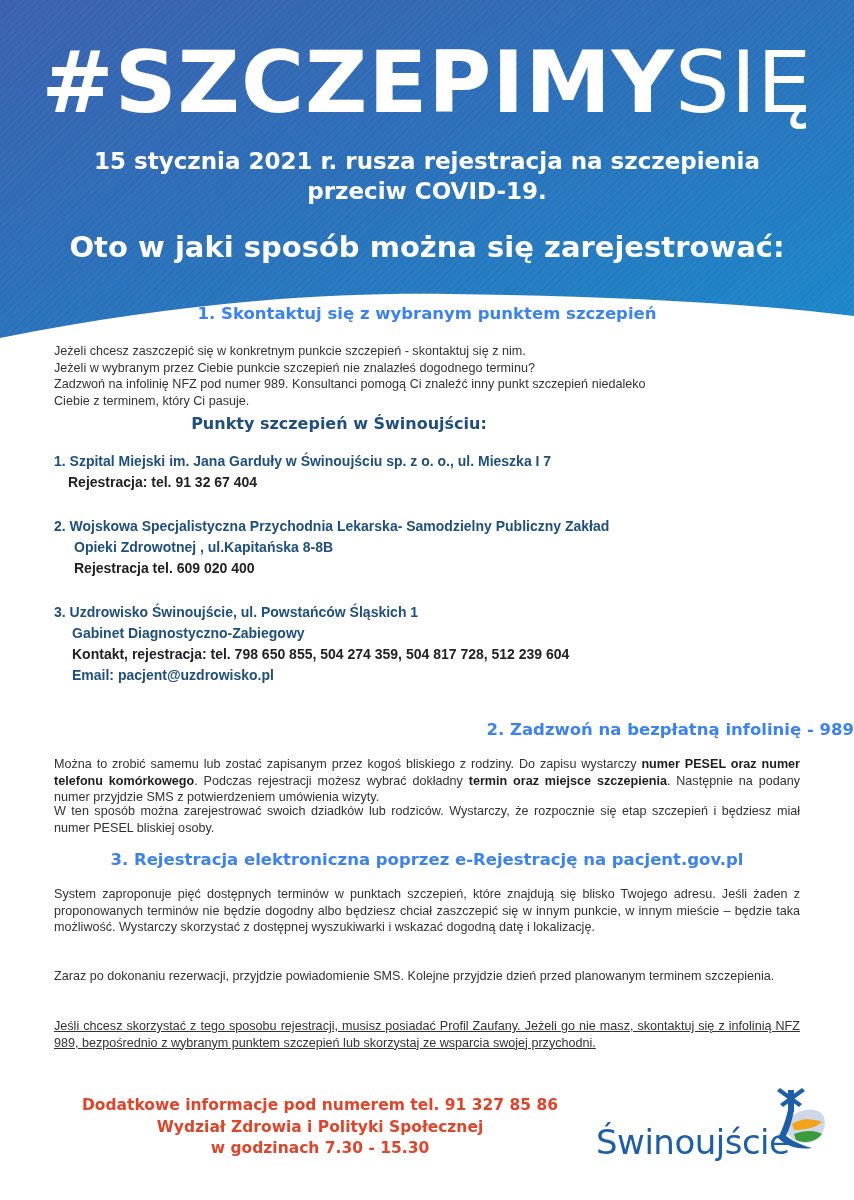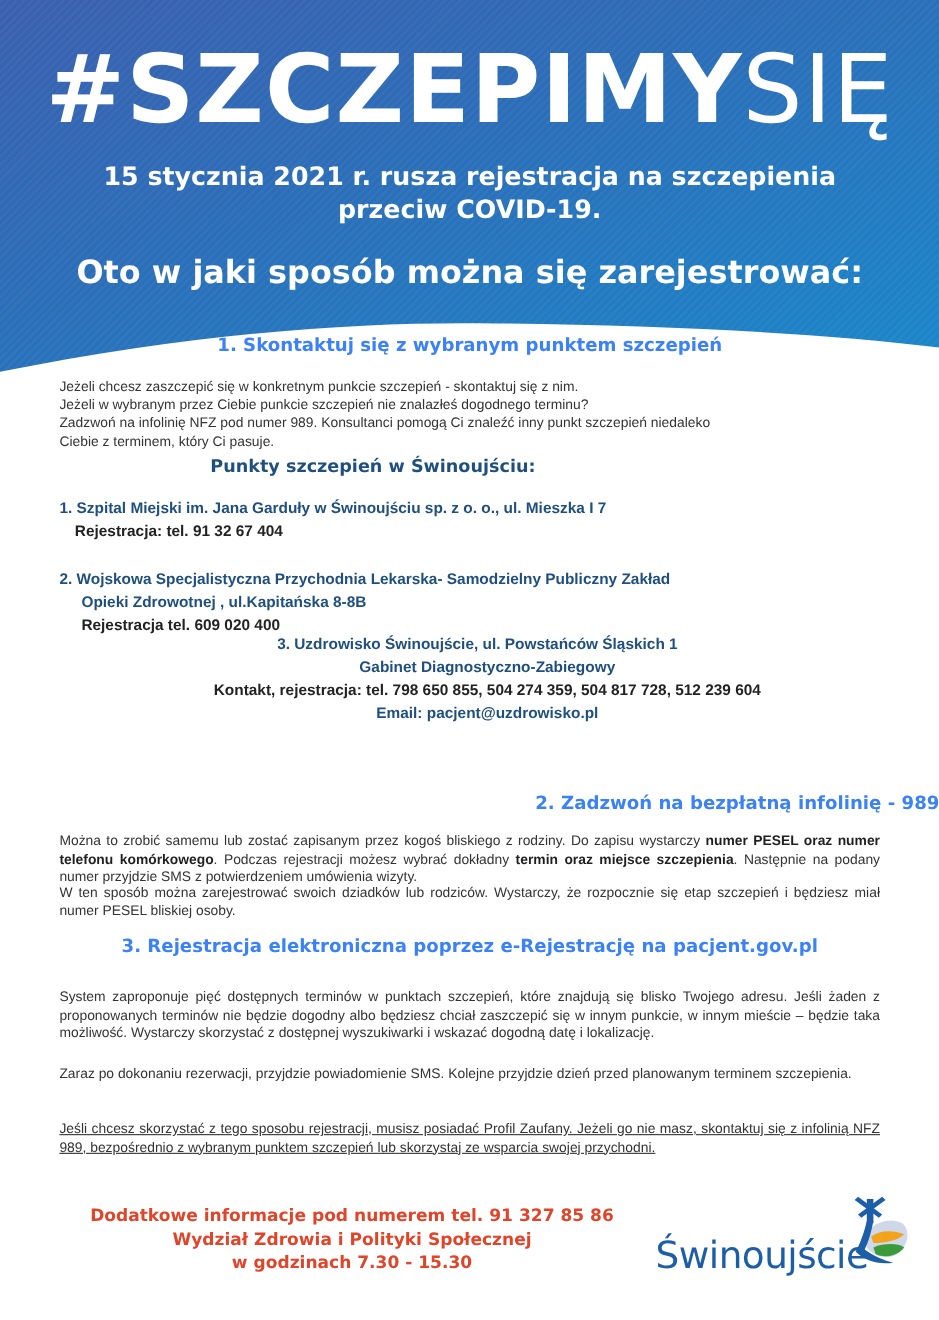--- a/index.html
+++ b/index.html
@@ -99,37 +99,37 @@
   <div class="blue">1. Szpital Miejski im. Jana Garduły w Świnoujściu sp. z o. o., ul. Mieszka I 7</div>
   <div class="dark ind1">Rejestracja: tel. 91 32 67 404</div>
 </div>
 
 <div class="point" style="top:516px;">
   <div class="blue">2. Wojskowa Specjalistyczna Przychodnia Lekarska- Samodzielny Publiczny Zakład</div>
   <div class="blue ind2">Opieki Zdrowotnej , ul.Kapitańska 8-8B</div>
   <div class="dark ind2">Rejestracja tel. 609 020 400</div>
 </div>
 
-<div class="point" style="top:575px;text-align:center;">
+<div class="point" style="top:602px;">
   <div class="blue">3. Uzdrowisko Świnoujście, ul. Powstańców Śląskich 1</div>
   <div class="blue ind3">Gabinet Diagnostyczno-Zabiegowy</div>
   <div class="dark ind3">Kontakt,  rejestracja:  tel. 798 650 855,  504 274 359,  504 817 728,  512 239 604</div>
   <div class="blue ind3">Email:  pacjent@uzdrowisko.pl</div>
 </div>
 
 <div class="sec-title" style="top:719px;text-align:right;">2. Zadzwoń na bezpłatną infolinię - 989</div>
 
 <div class="para justify" style="top:756px;">
   <span>Można to zrobić samemu lub zostać zapisanym przez kogoś bliskiego z rodziny. Do zapisu wystarczy </span><b>numer PESEL oraz numer telefonu komórkowego</b><span>. Podczas rejestracji możesz wybrać dokładny </span><b>termin oraz miejsce szczepienia</b><span>. Następnie na podany numer przyjdzie SMS z potwierdzeniem umówienia wizyty.</span>
 </div>
 <div class="para justify" style="top:803px;">W ten sposób można zarejestrować swoich dziadków lub rodziców. Wystarczy, że rozpocznie się etap szczepień i będziesz miał numer PESEL bliskiej osoby.</div>
 
 <div class="sec-title" style="top:849px;">3. Rejestracja elektroniczna poprzez e-Rejestrację na pacjent.gov.pl</div>
 
-<div class="para justify" style="top:886px;margin-top:12px;">System zaproponuje pięć dostępnych terminów w punktach szczepień, które znajdują się blisko Twojego adresu. Jeśli żaden z proponowanych terminów nie będzie dogodny albo będziesz chciał zaszczepić się w innym punkcie, w innym mieście – będzie taka możliwość. Wystarczy skorzystać z dostępnej wyszukiwarki i wskazać dogodną datę i lokalizację.</div>
+<div class="para justify" style="top:886px;">System zaproponuje pięć dostępnych terminów w punktach szczepień, które znajdują się blisko Twojego adresu. Jeśli żaden z proponowanych terminów nie będzie dogodny albo będziesz chciał zaszczepić się w innym punkcie, w innym mieście – będzie taka możliwość. Wystarczy skorzystać z dostępnej wyszukiwarki i wskazać dogodną datę i lokalizację.</div>
 <div class="para justify" style="top:968px;">Zaraz po dokonaniu rezerwacji, przyjdzie powiadomienie SMS. Kolejne przyjdzie dzień przed planowanym terminem szczepienia.</div>
 <div class="para justify underline" style="top:1018px;">Jeśli chcesz skorzystać z tego sposobu rejestracji, musisz posiadać Profil Zaufany. Jeżeli go nie masz, skontaktuj się z infolinią NFZ 989, bezpośrednio z wybranym punktem szczepień lub skorzystaj ze wsparcia swojej przychodni.</div>
 
 <div class="footer-info">
   <div>Dodatkowe informacje pod numerem tel.  91 327 85 86</div>
   <div>Wydział Zdrowia i Polityki Społecznej</div>
   <div>w godzinach 7.30 - 15.30</div>
 </div>
 
 <div class="logo">

